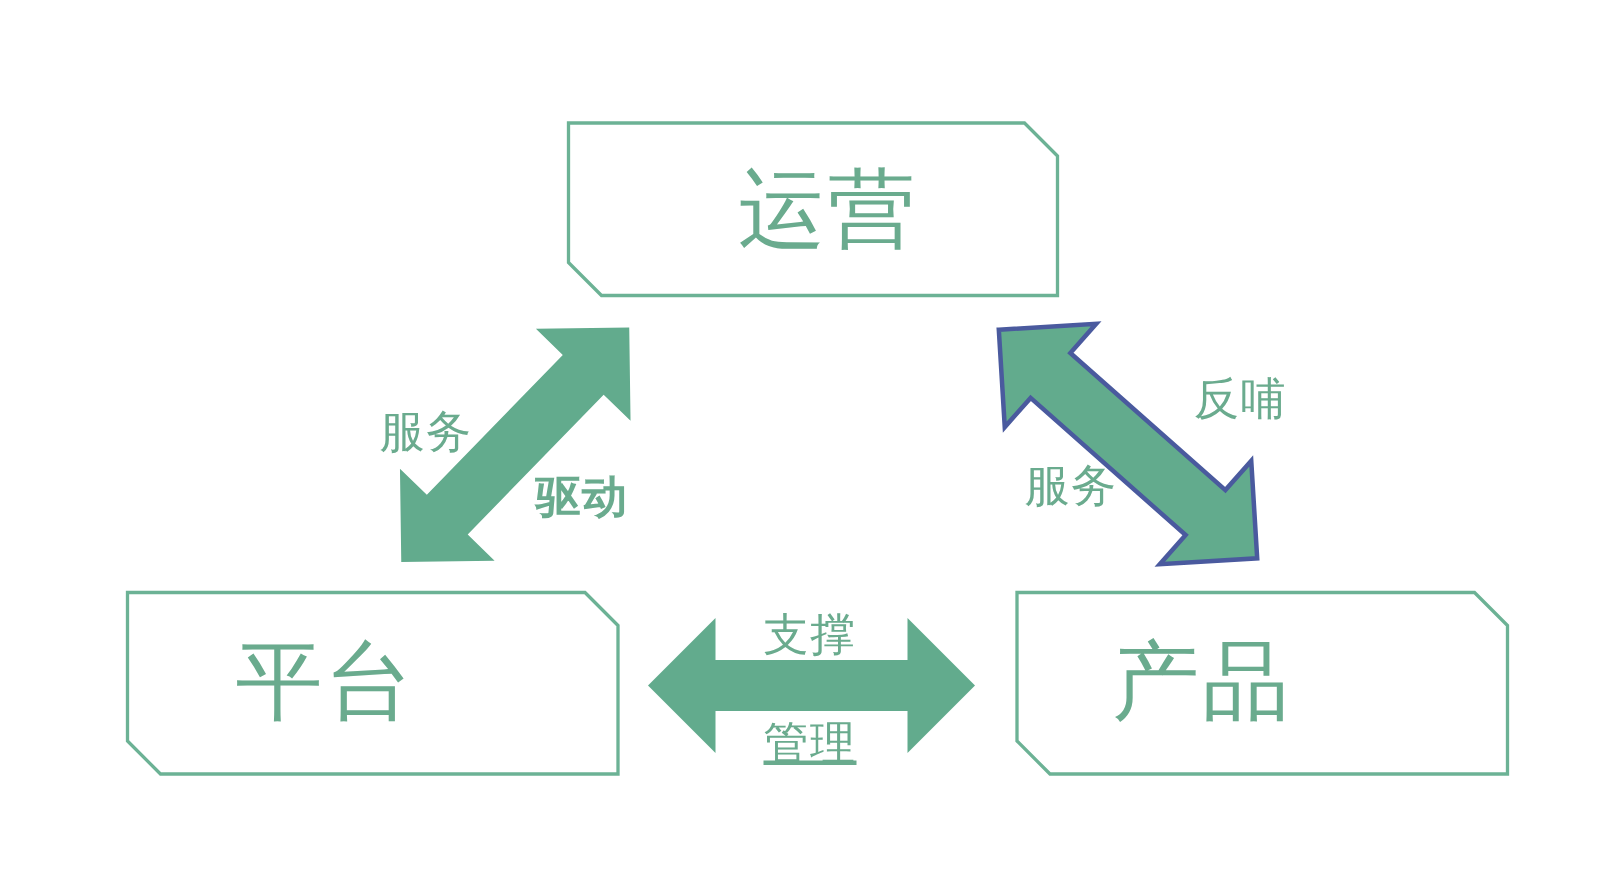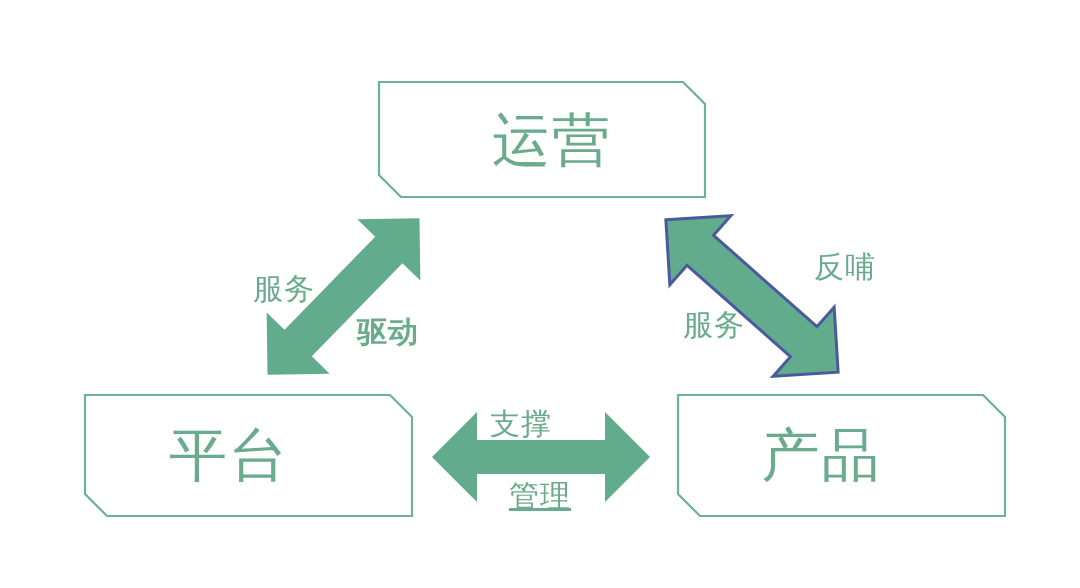--- a/index.html
+++ b/index.html
@@ -70,29 +70,29 @@
     </g>
 
     <g>
       <polygon fill="#62ab8d" stroke="none" points="432,457 477,412 477,440 605,440 605,412 650,457 605,502 605,474 477,474 477,502"></polygon>
     </g>
 
   </svg>
 
   <div class="node-label" style="left:379px; top:111px; width:326px;margin-left:10px;">运营</div>
 
-  <div class="node-label" style="left:85px; top:426px; width:264px;padding-left:12px;">平台</div>
+  <div class="node-label" style="left:85px; top:426px; width:264px;">平台</div>
 
-  <div class="node-label" style="left:688px; top:426px; width:267px;">产品</div>
+  <div class="node-label" style="left:668px; top:426px; width:267px;">产品</div>
 
   <div class="edge-label" style="left:253px; top:274px;">服务</div>
 
   <div class="edge-label" style="left:357px; top:317px;font-weight:bold;">驱动</div>
 
-  <div class="edge-label" style="left:814px; top:252px;">反哺</div>
+  <div class="edge-label" style="left:796px; top:252px;">反哺</div>
 
   <div class="edge-label" style="left:683px; top:310px;">服务</div>
 
-  <div class="edge-label" style="left:490px; top:409px;">支撑</div>
+  <div class="edge-label" style="left:509px; top:409px;">支撑</div>
 
   <div class="edge-label" style="left:509px; top:481px;text-decoration:underline;">管理</div>
 
 </div>
 
 </body></html>

